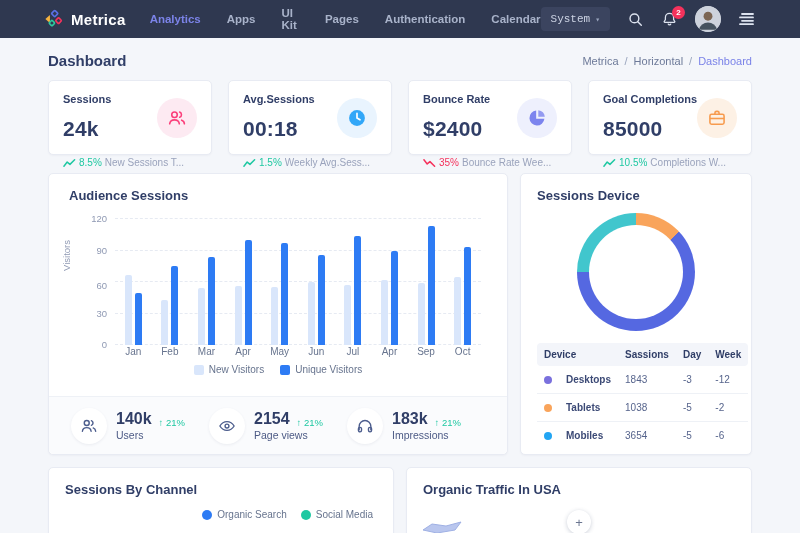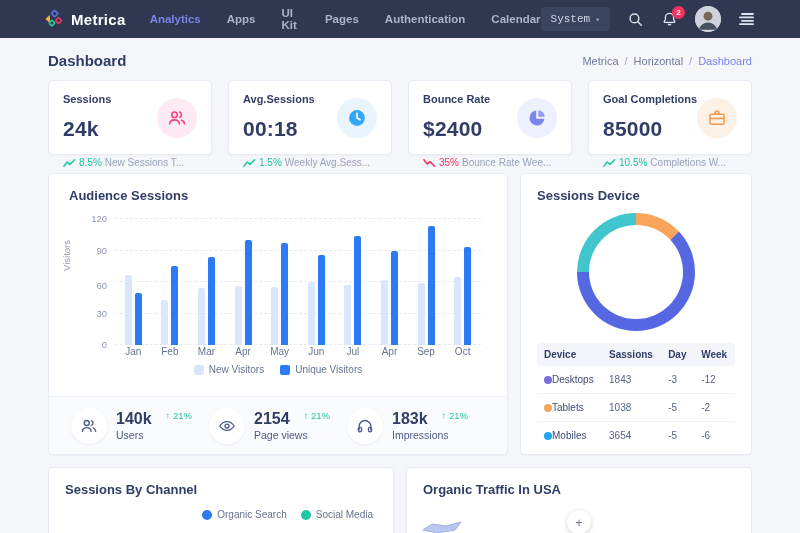--- a/index.html
+++ b/index.html
@@ -67,37 +67,37 @@
   .months div { flex:1; text-align:center; font-size:10px; color:#67748e; }
   .chart-legend { display:flex; justify-content:center; gap:16px; margin-top:7px; }
   .leg-item { display:flex; align-items:center; gap:5px; font-size:10px; color:#67748e; cursor:pointer; }
   .swatch { width:10px; height:10px; border-radius:2px; }
   .ao-footer { position:absolute; left:0; right:0; bottom:0; height:58px; background:#fafbfd;
                border-top:1px solid #eef1f6; border-radius:0 0 5px 5px; display:flex; align-items:center;
                justify-content:space-between; padding:0 22px; }
   .fstat { display:flex; align-items:center; gap:9px; width:138px; }
   .fstat .circ { width:36px; height:36px; border-radius:50%; background:#fff; box-shadow:0 1px 3px rgba(48,62,103,.08);
                  display:flex; align-items:center; justify-content:center; color:#4c5d8d; }
-  .fstat .vrow { display:flex; align-items:flex-start; gap:14px; }
+  .fstat .vrow { display:flex; align-items:flex-end; gap:7px; }
   .fstat .fval { font-size:16px; font-weight:bold; color:#303e67; }
   .fstat .fpct { font-size:9.5px; color:#1fc8a2; }
   .fstat .flab { font-size:10.5px; color:#4c5a85; margin-top:1px; }
 
   
   .device-card { height:282px; padding:14px 16px; }
   .donut-wrap { display:flex; justify-content:center; margin-top:10px; }
   .donut { width:118px; height:118px; border-radius:50%; position:relative; }
   .donut .hole { position:absolute; left:12px; top:12px; width:94px; height:94px; border-radius:50%; background:#fff; }
   .dev-table { width:100%; border-collapse:collapse; margin-top:12px; font-size:10px; }
   .dev-table th { background:#f3f5fa; color:#303e67; font-weight:bold; text-align:left; padding:6px 7px;margin-left:7px; }
   .dev-table th:first-child { border-radius:4px 0 0 4px; }
   .dev-table th:last-child { border-radius:0 4px 4px 0; }
   .dev-table td { padding:8px 7px; color:#56648c; border-bottom:1px solid #eef1f6; }
   .dev-table tr:last-child td { border-bottom:none; }
-  .dev-name { display:flex; align-items:center; gap:0; color:#3c4a76; font-weight:normal; }
+  .dev-name { display:flex; align-items:center; gap:14px; color:#3c4a76; font-weight:bold; }
   .dot { width:8px; height:8px; border-radius:50%; display:inline-block; }
 
   
   .bottom-row { display:grid; grid-template-columns:1fr 1fr; gap:12px; margin-top:12px; }
   .bottom-card { height:120px; padding:14px 16px; position:relative; }
   .bc-legend { display:flex; justify-content:flex-end; gap:14px; margin-top:12px; padding-right:4px; }
   .map-zoom { position:absolute; left:50%; transform:translateX(-50%); top:42px; width:24px; height:24px;
               border-radius:50%; background:#fff; box-shadow:0 1px 4px rgba(48,62,103,.25); border:none;
               color:#6b7690; font-size:13px; line-height:1; cursor:pointer; font-family:inherit; }
   .map-sliver { position:absolute; left:14px; top:52px; }

